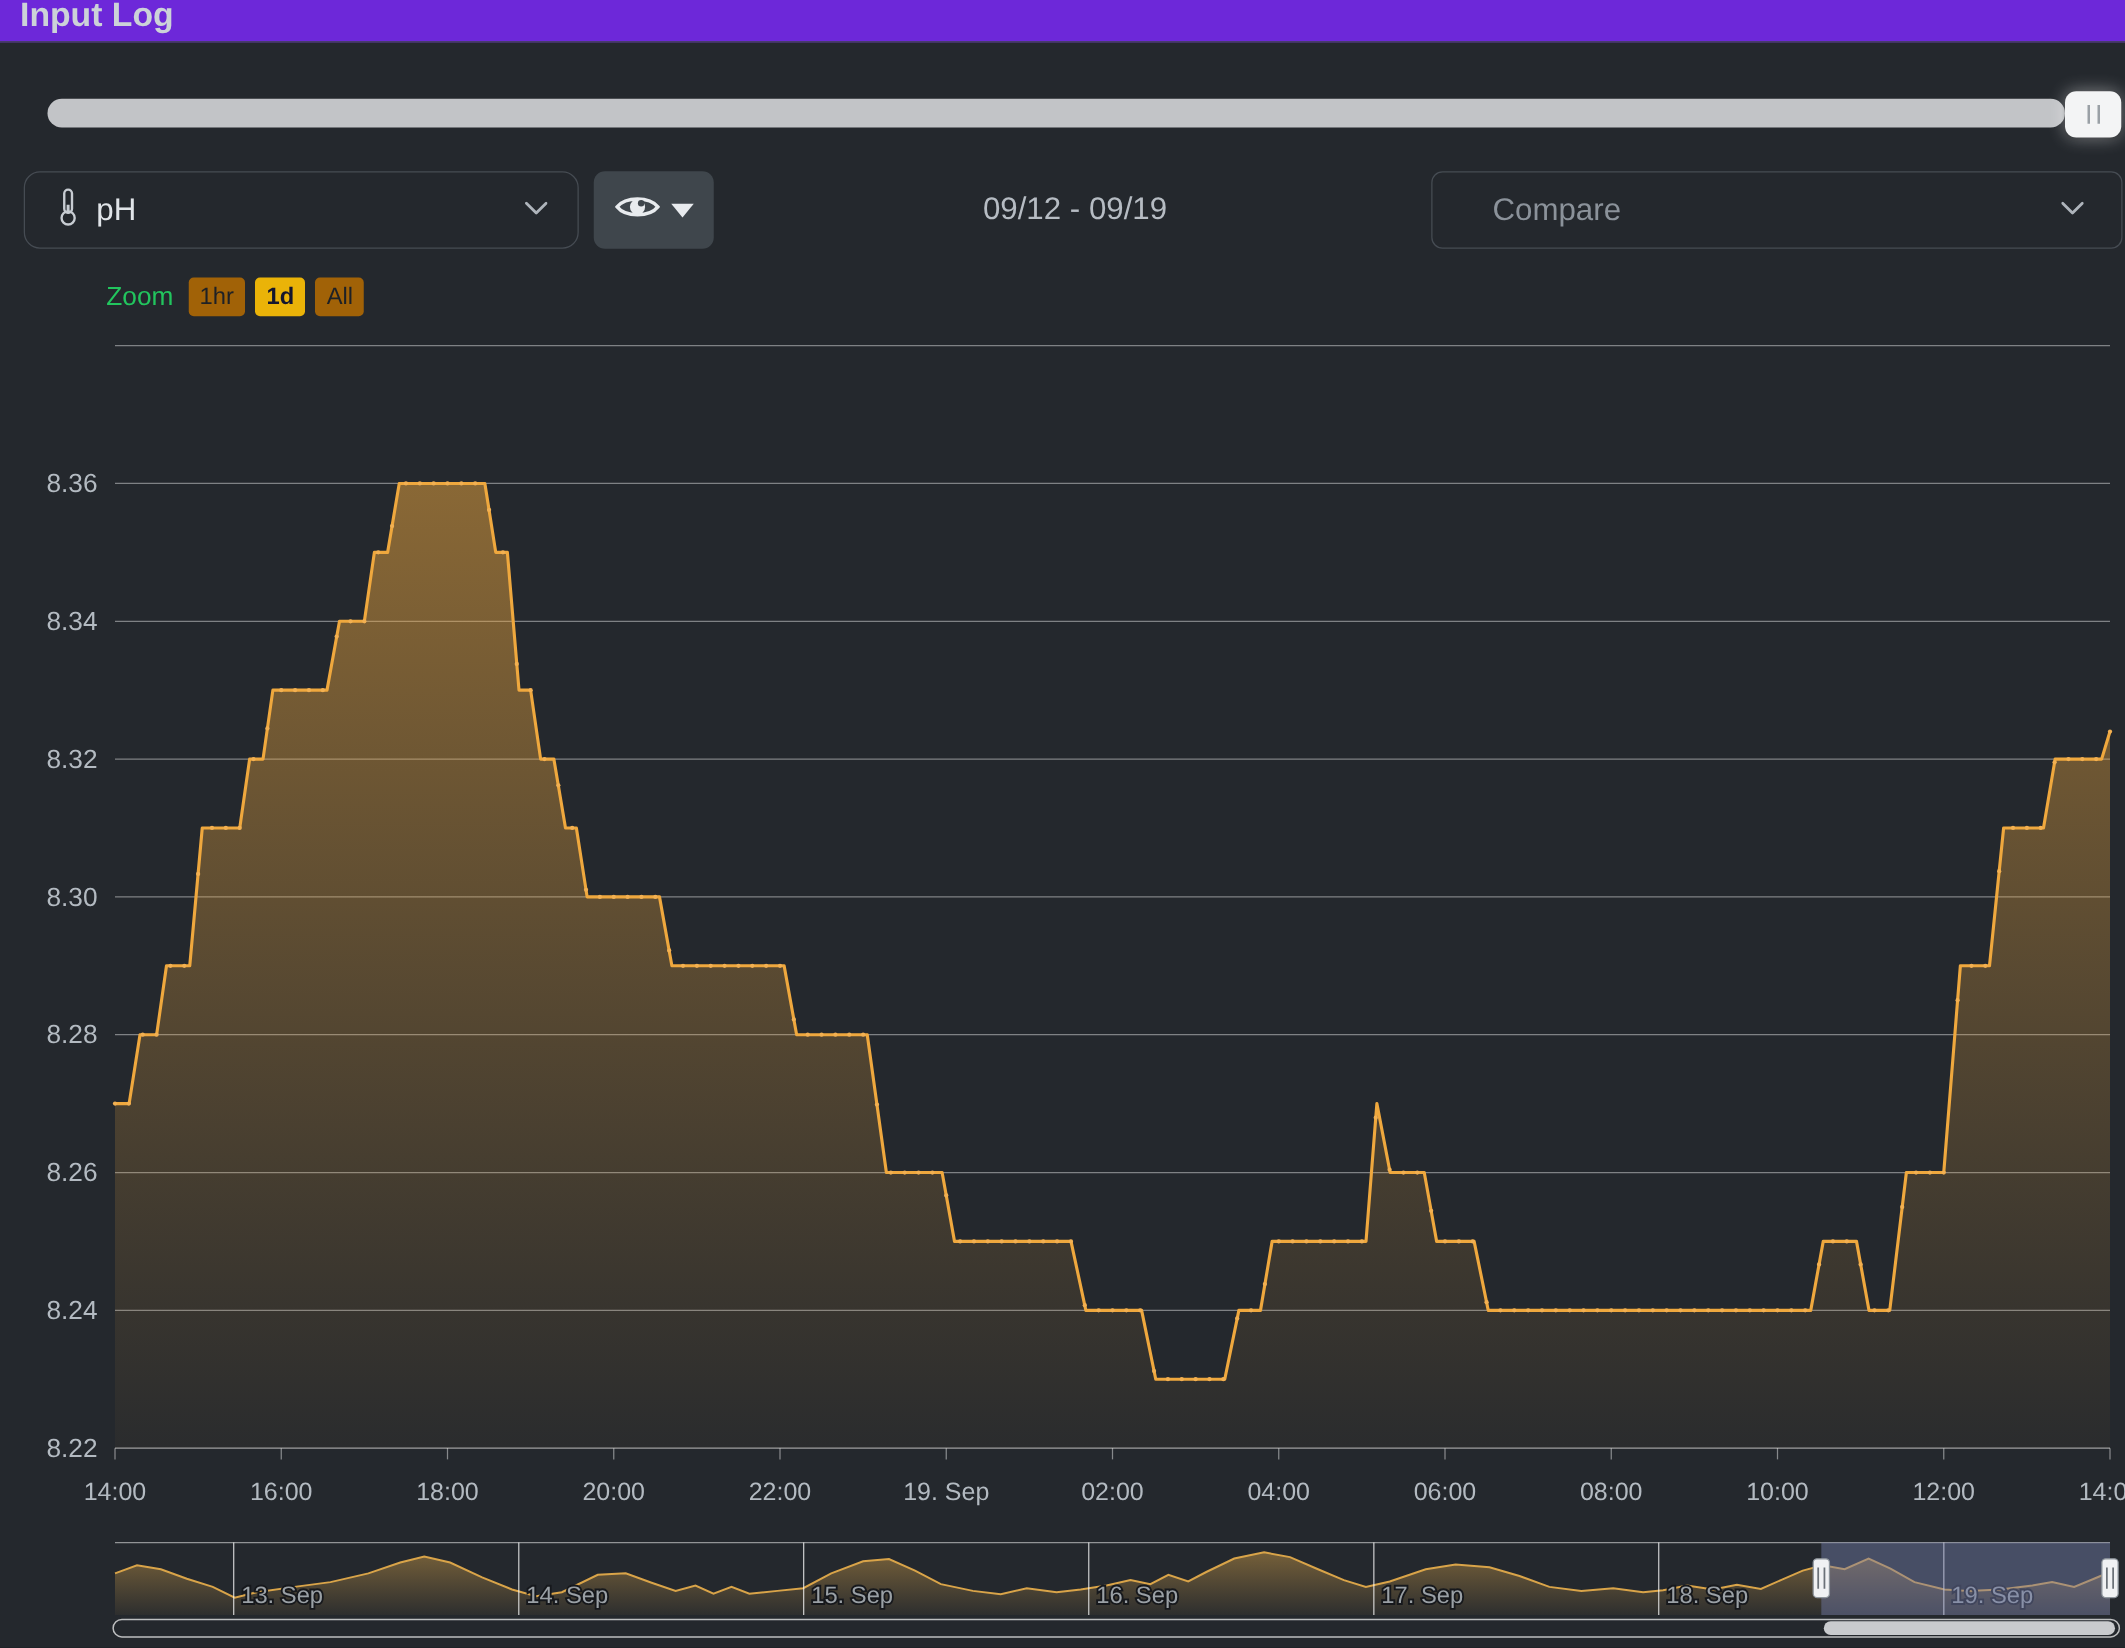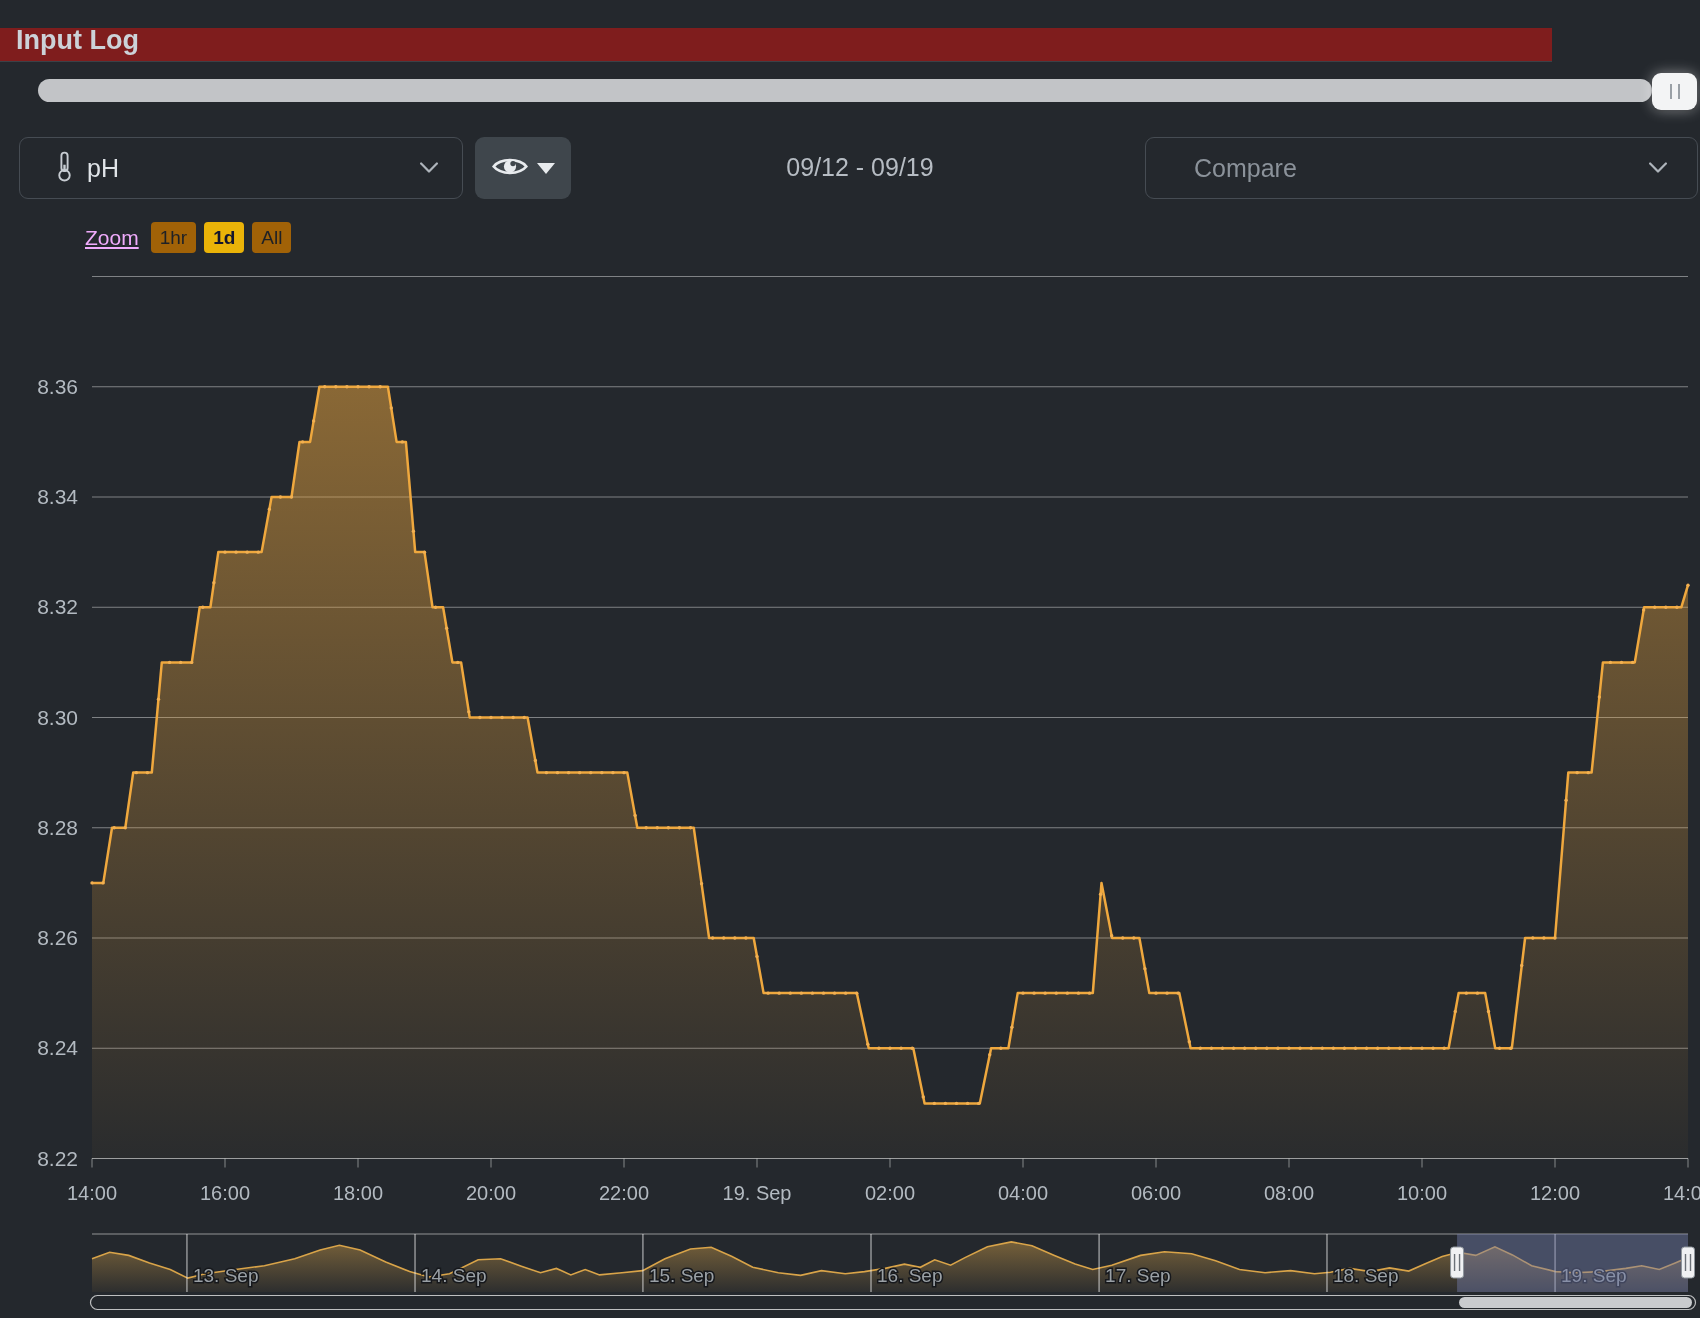--- a/index.html
+++ b/index.html
@@ -1,45 +1,45 @@
 <!DOCTYPE html>
 <html><head>
 <meta charset="utf-8">
 <style>
   html,body{margin:0;padding:0;background:#1d2126;}
   #app{position:relative;width:1700px;height:1318px;background:#24282d;
        font-family:"Liberation Sans",sans-serif;overflow:hidden;}
   
-  #header{position:absolute;left:0;top:0;width:1552px;height:33px;background:#7f1d1d;
-          border-bottom:1px solid #3c4147;margin-top:28px;}
+  #header{position:absolute;left:0;top:0;width:1700px;height:33px;background:#6d28d9;
+          border-bottom:1px solid #3c4147;}
   #header h1{margin:0;padding:0 0 0 16px;font-size:27px;font-weight:bold;color:#ccd2d8;
              line-height:36px;transform:translateY(-6px);}
   
   .top-track{position:absolute;left:38px;top:79px;width:1614px;height:23px;
              background:#c2c4c7;border-radius:12px;}
   .top-handle{position:absolute;left:1652px;top:73px;width:45px;height:37px;background:#f3f4f5;
               border-radius:9px;box-shadow:0 0 14px rgba(255,255,255,.45),0 1px 3px rgba(0,0,0,.4);
               display:flex;align-items:center;justify-content:center;gap:6px;}
   .top-handle i{display:block;width:2px;height:15px;background:#9aa0a6;}
   
   .select-box{position:absolute;top:137px;height:62px;border:1px solid #464c53;border-radius:9px;
               box-sizing:border-box;display:flex;align-items:center;cursor:pointer;}
-  #sensor-select{left:19px;width:444px;padding:0 24px 0 36px;}
+  #sensor-select{left:19px;width:444px;padding:0 24px 0 26px;border-radius:13px;}
   #sensor-select .lbl{font-size:25px;color:#e0e4e8;margin-left:14px;flex:1;}
   #compare-select{left:1145px;width:553px;padding:0 30px 0 28px;}
   #compare-select .lbl{font-size:25px;color:#8b929a;flex:1;margin-left:20px;}
   #eye-button{position:absolute;left:475px;top:137px;width:96px;height:62px;background:#3f464c;
               border-radius:9px;display:flex;align-items:center;justify-content:center;gap:9px;cursor:pointer;}
   .caret-down{width:0;height:0;border-left:9px solid transparent;border-right:9px solid transparent;
               border-top:11px solid #e8ebee;}
   #date-range{position:absolute;left:700px;top:153px;width:320px;text-align:center;
               font-size:25px;color:#b6bcc3;}
   
   #zoom-row{position:absolute;left:85px;top:222px;display:flex;align-items:center;gap:8px;z-index:5;}
-  #zoom-row .zlabel{font-size:21px;color:#f0abfc;margin-right:4px;text-decoration:underline;}
+  #zoom-row .zlabel{font-size:21px;color:#22c55e;margin-right:4px;}
   .zbtn{height:31px;padding:0 9px;border-radius:4px;background:#a16207;color:#1e2126;
         font-size:19px;font-family:"Liberation Sans",sans-serif;display:flex;align-items:center;cursor:pointer;}
   .zbtn.selected{background:#eab308;color:#14162e;font-weight:bold;}
   #chart-svg{position:absolute;left:0;top:0;}
 </style>
 </head>
 <body>
 
 <div id="app">
 

